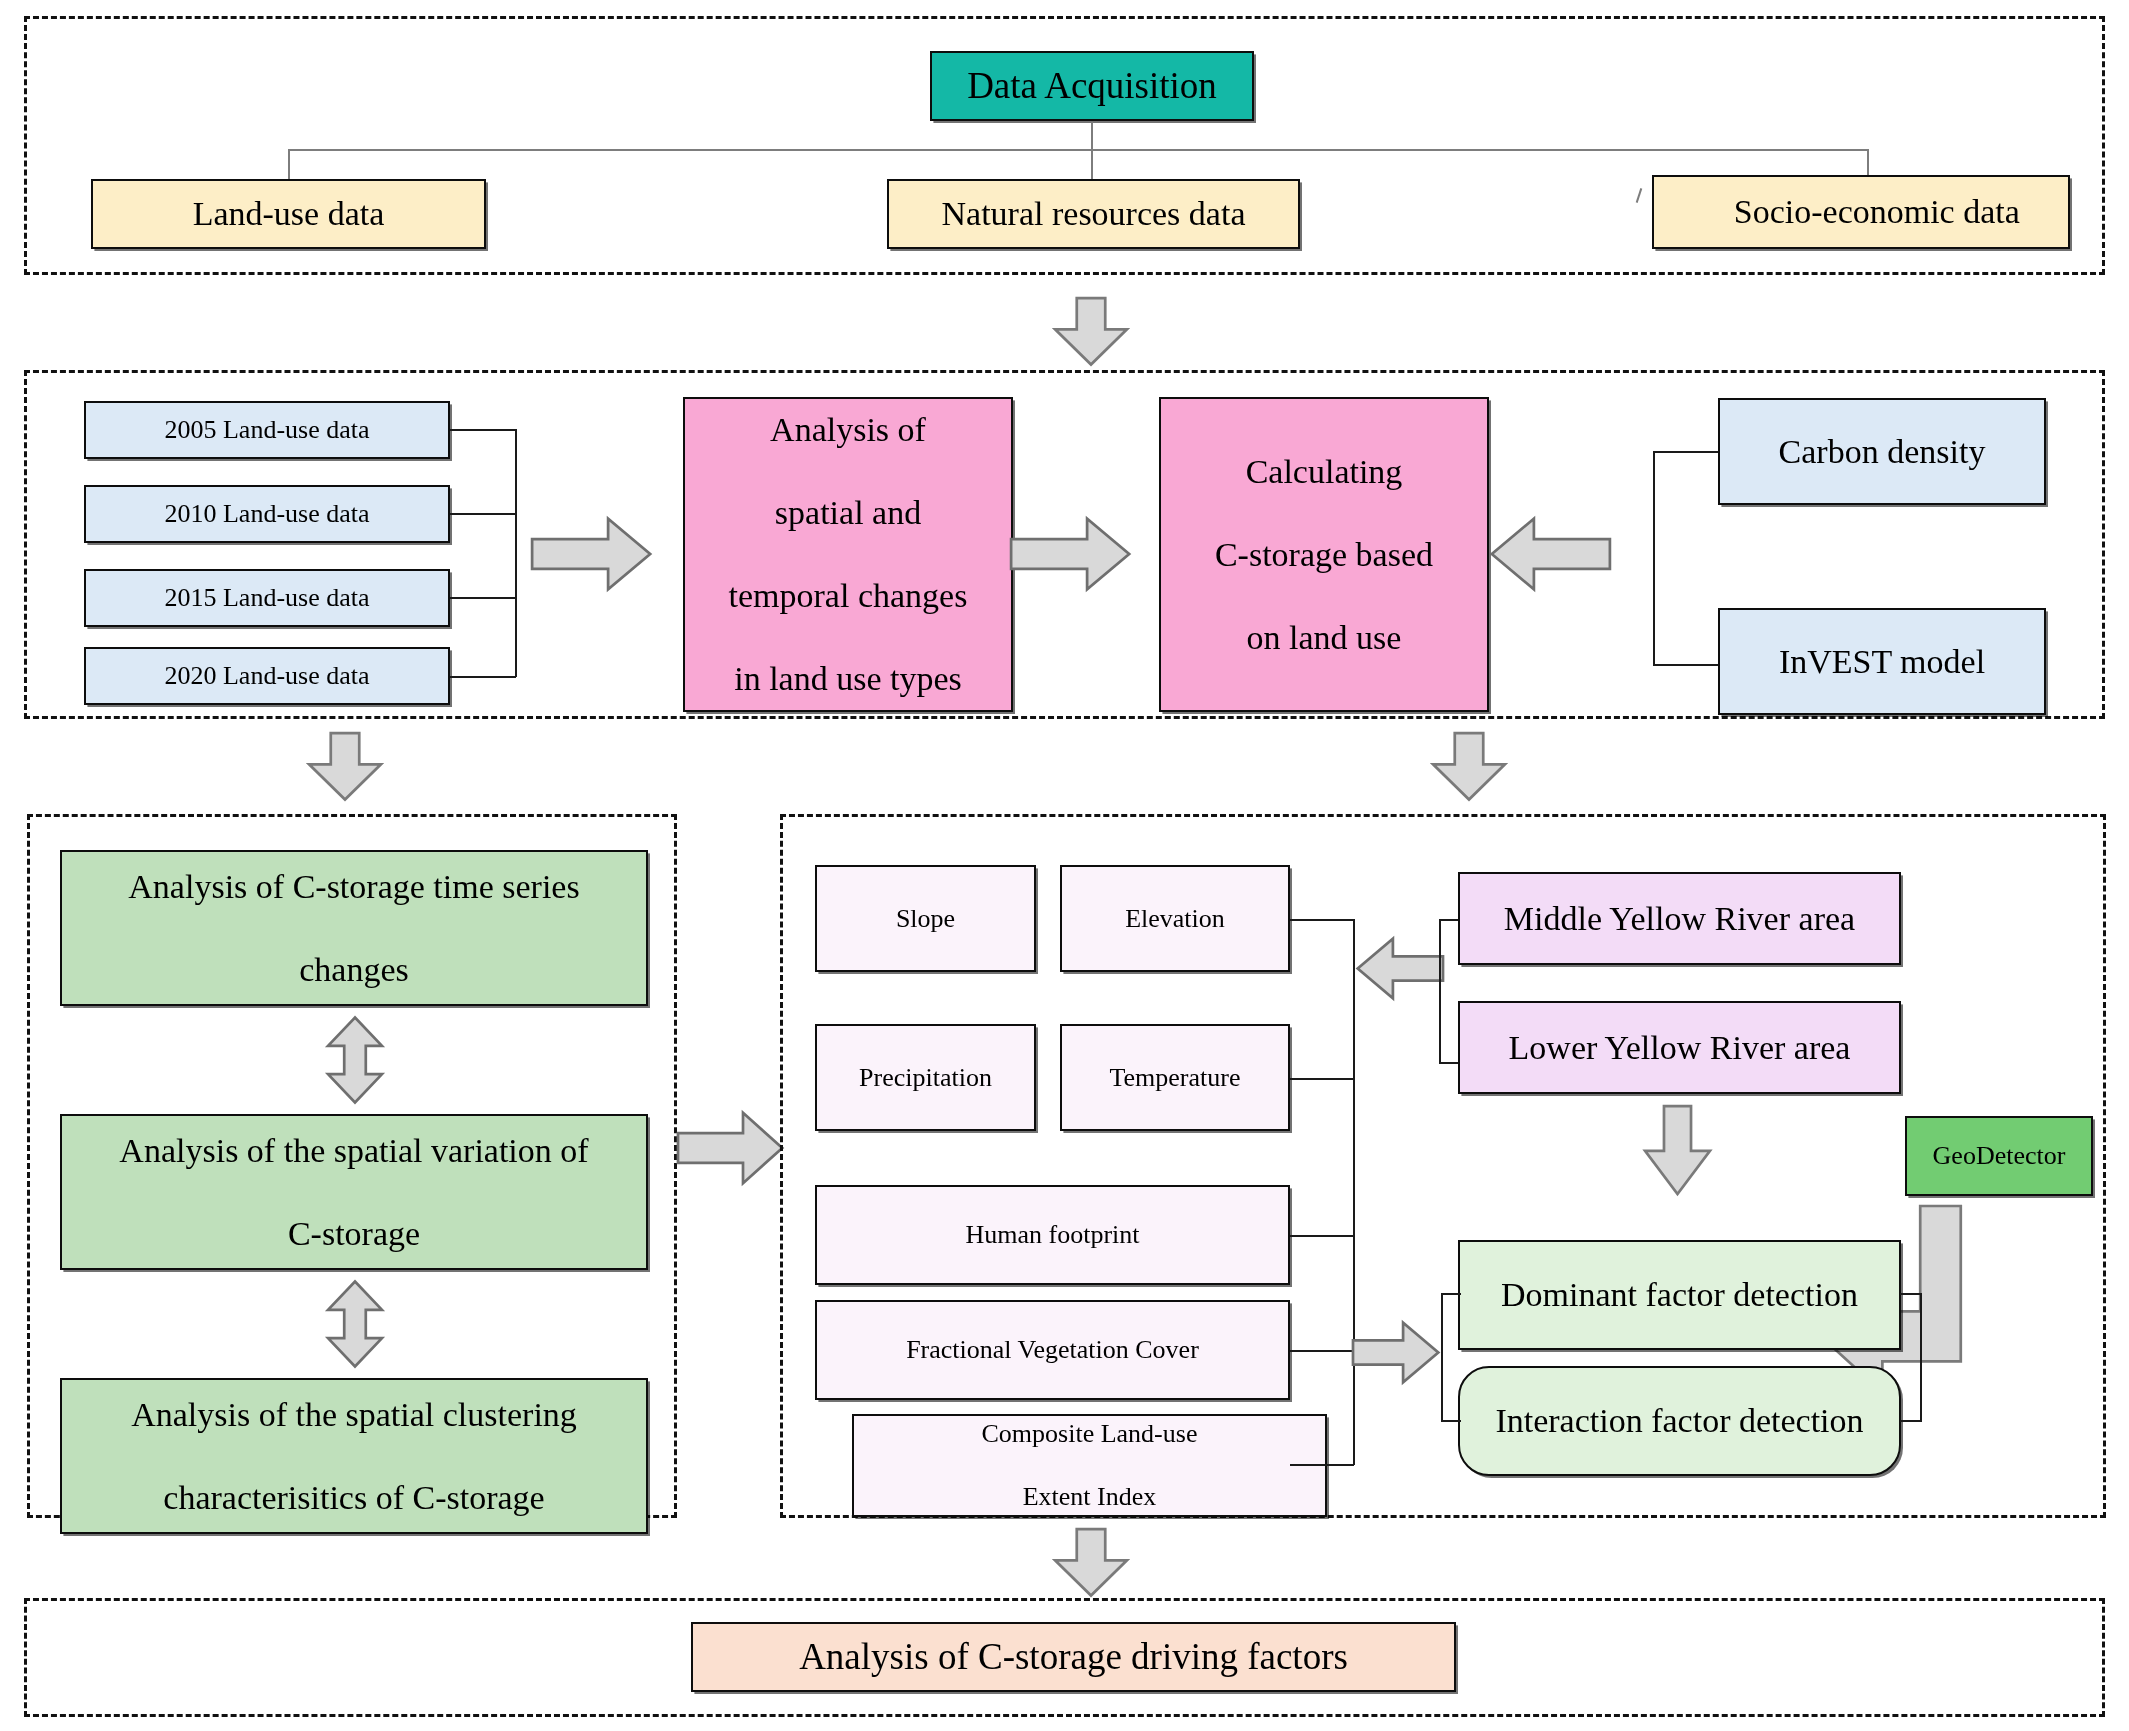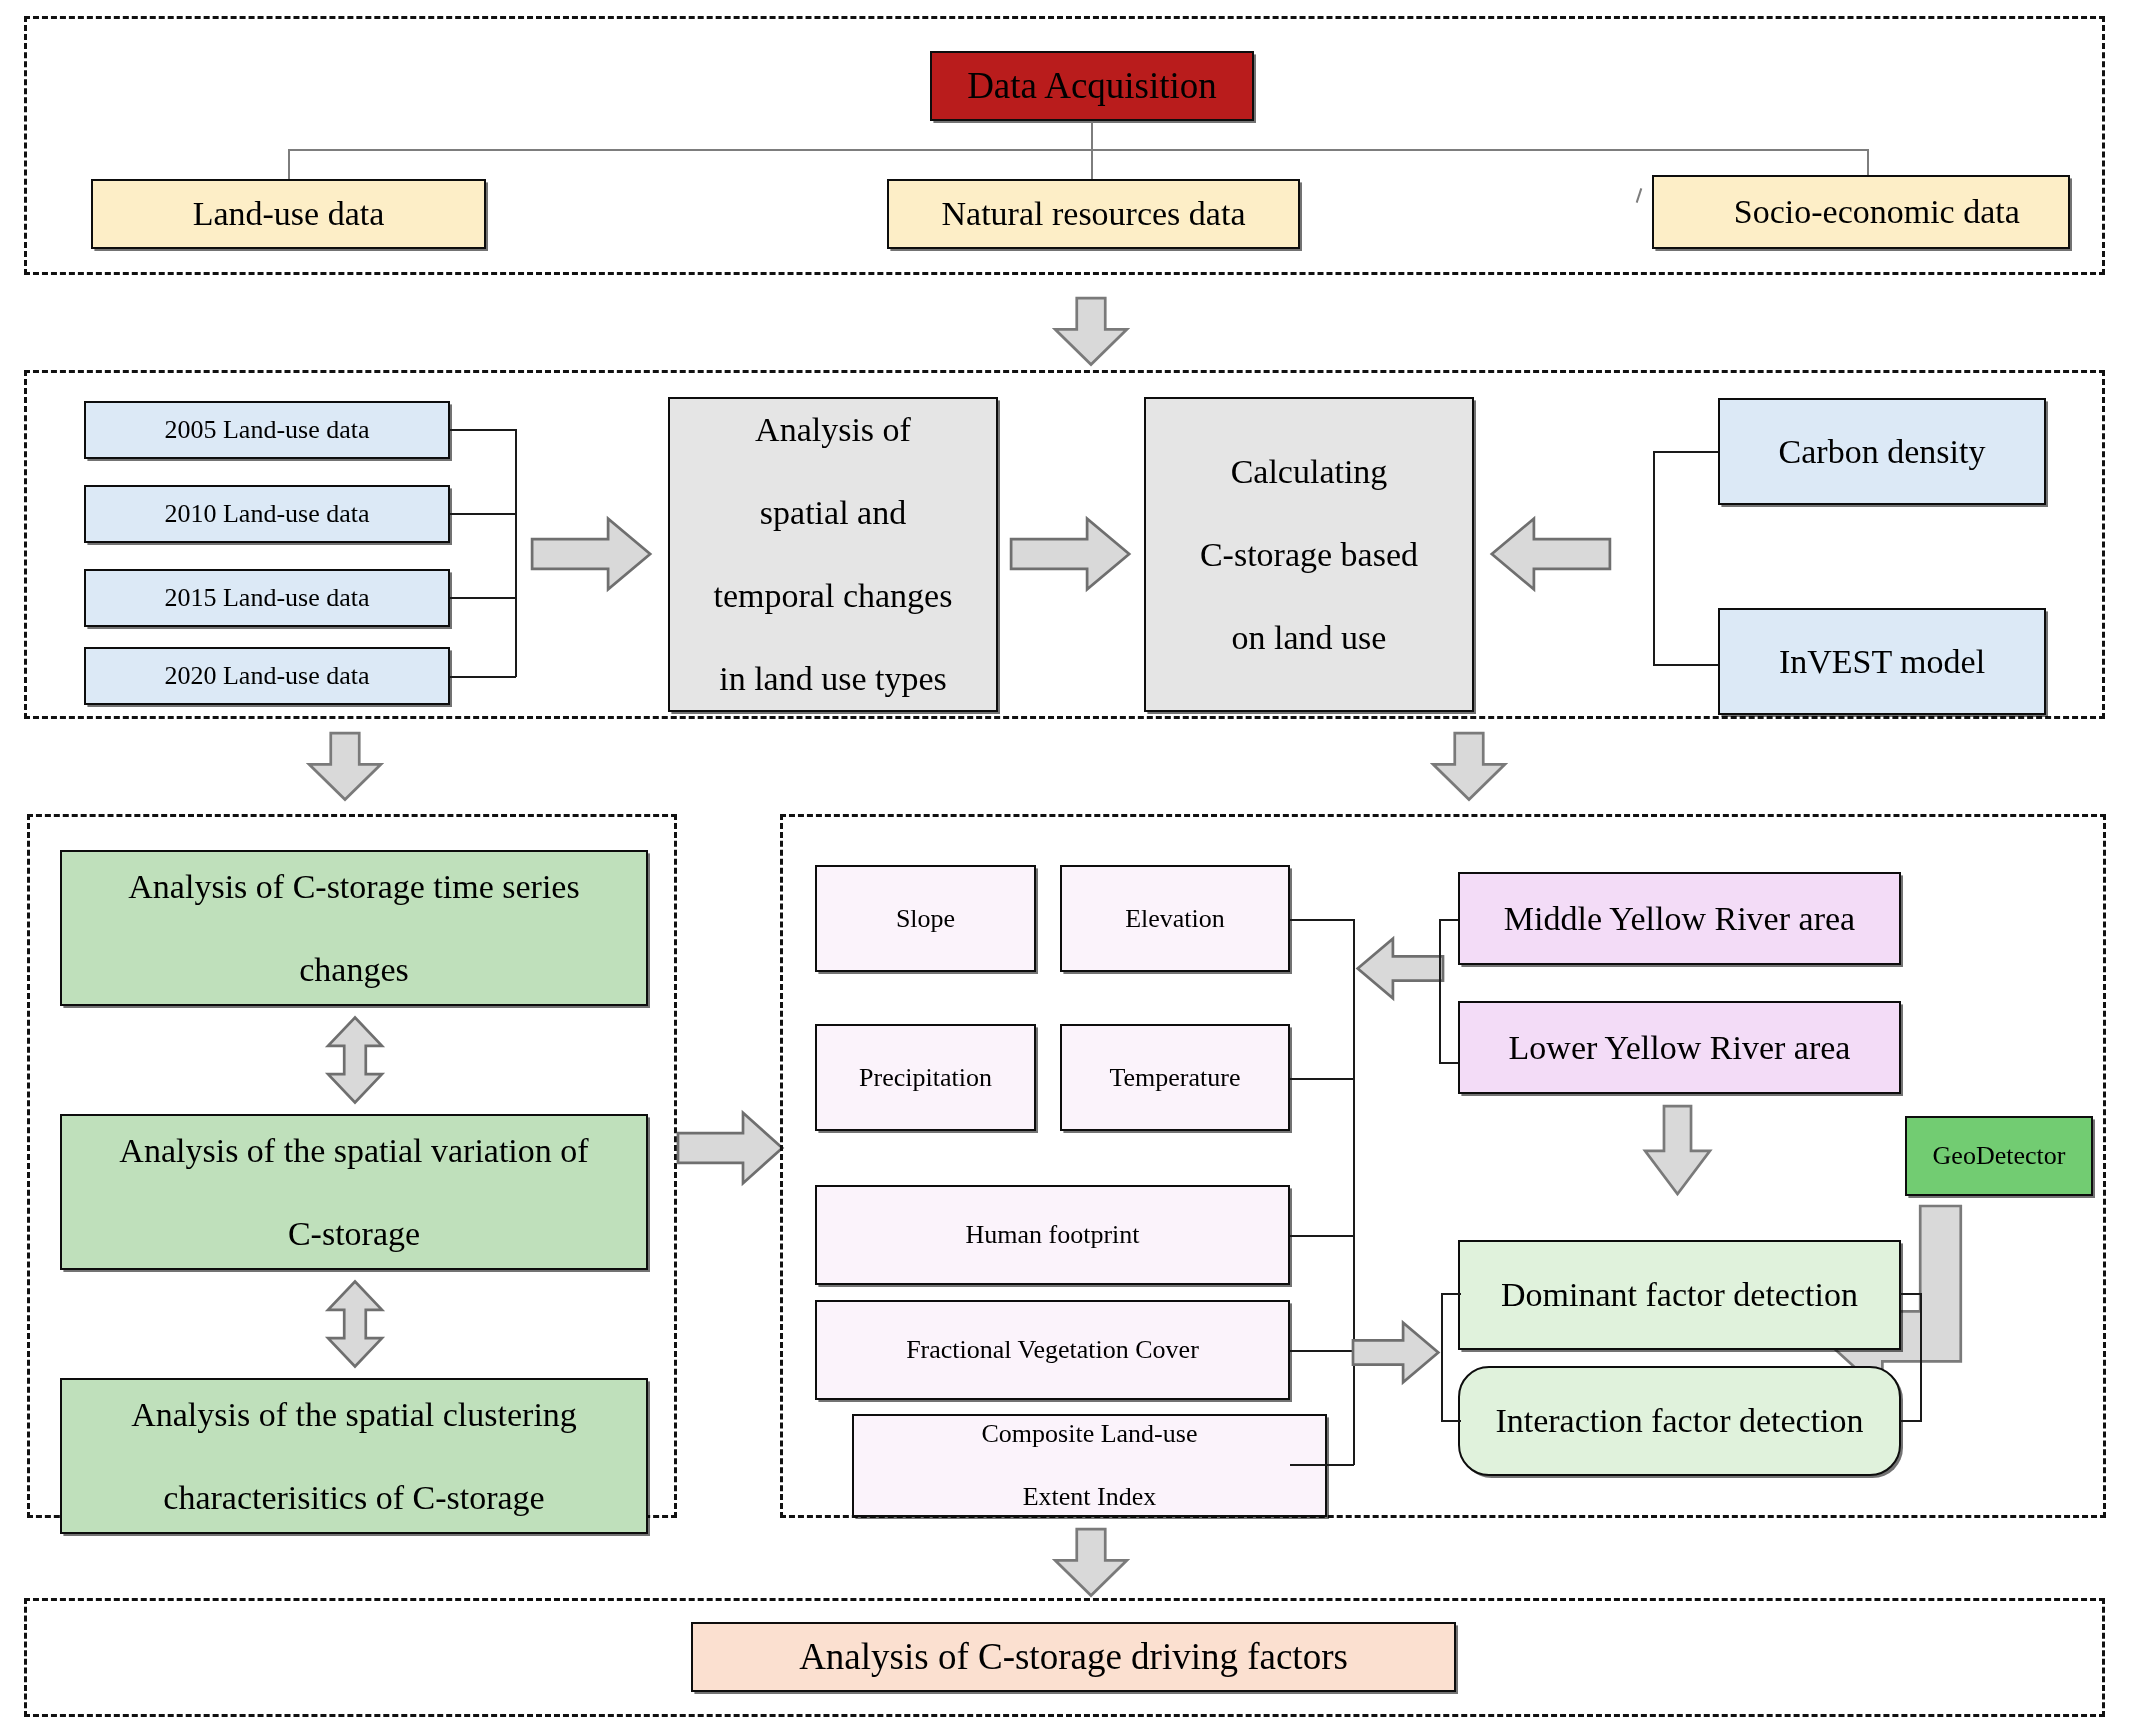--- a/index.html
+++ b/index.html
@@ -31,24 +31,24 @@
     display:flex;
     align-items:center;
     justify-content:center;
     text-align:center;
     line-height:1.22;
     padding:1.4px 5.4px;
     box-shadow:2.7px 2.7px 0 -0.7px rgba(0,0,0,0.55);
   }
   .node span{display:block;width:100%;}
 
-  .c-gold   {background:#b91c1c;}
+  .c-gold   {background:#14b8a6;}
   .c-cream  {background:#fdeec7;}
   .c-blue-l {background:#dce9f6;}
-  .c-blue-m {background:#e5e5e5;}
+  .c-blue-m {background:#f9a8d4;margin-left:15px;}
   .c-green-m{background:#bfe0bb;}
   .c-green-l{background:#e0f2dc;}
   .c-green-s{background:#72cc72;}
   .c-lilac-l{background:#fbf3fb;}
   .c-lilac-m{background:#f3dcf7;}
   .c-peach  {background:#fbe0d0;}
 
   
   .ln{position:absolute;background:#1a1a1a;}
   .ln.h{height:2px;}

